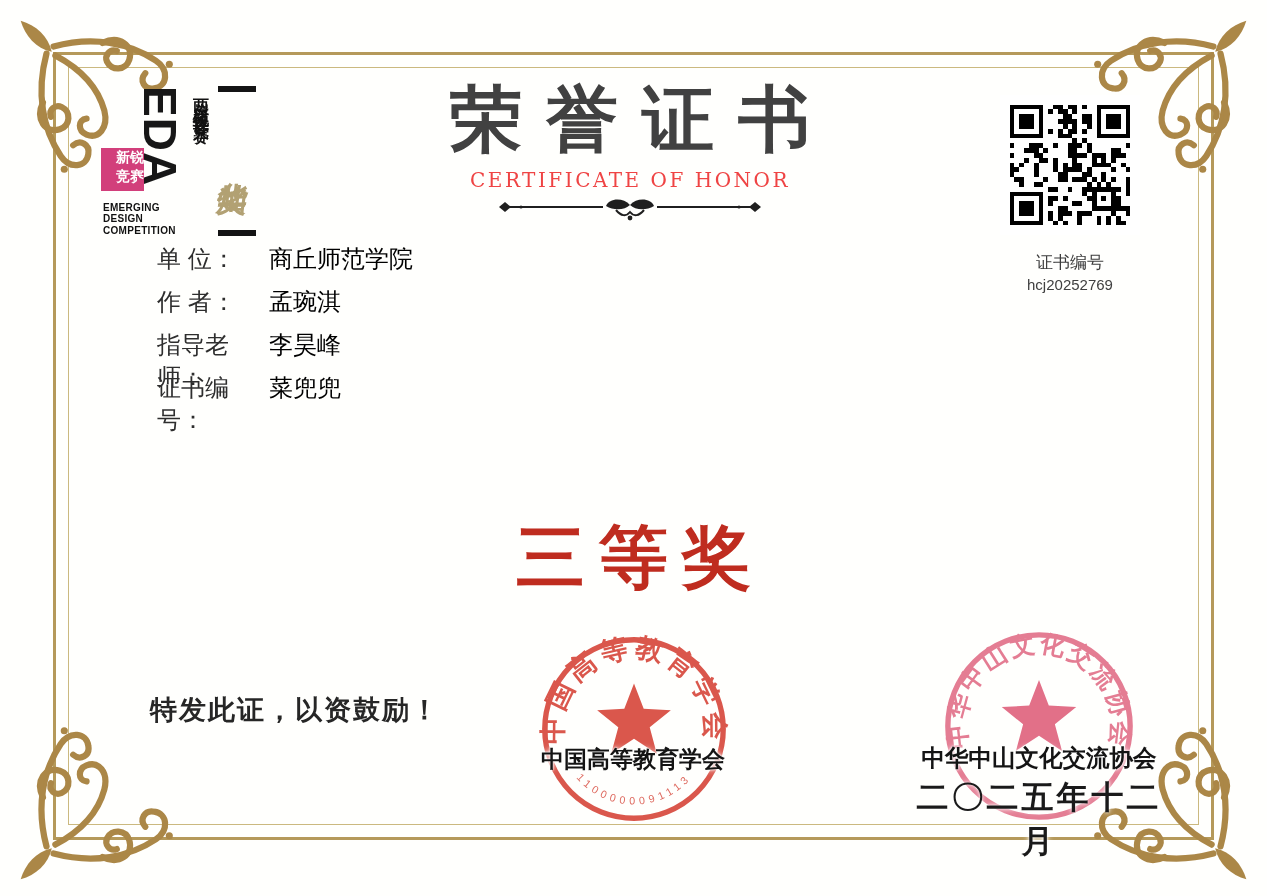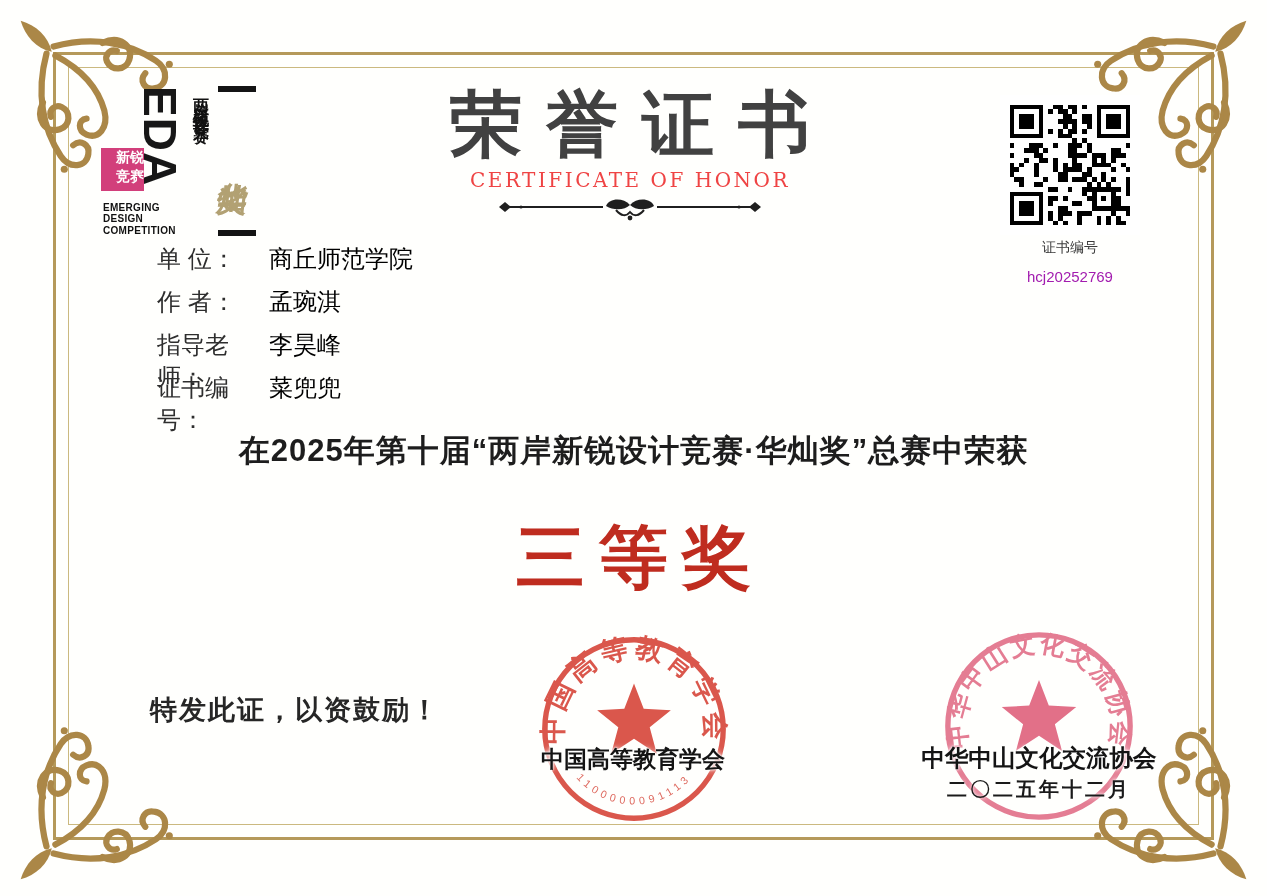--- a/index.html
+++ b/index.html
@@ -37,31 +37,31 @@
     line-height:11.5px; letter-spacing:.3px; color:#101010;margin-top:44px; }
   .logo-cn-vert { writing-mode:vertical-rl; font-weight:700; font-size:16px;
     letter-spacing:4px; color:#111; height:150px; }
   .logo-mark { width:38px; height:150px; border-top:6px solid #141414;
     border-bottom:6px solid #141414; display:flex; align-items:center; justify-content:center; }
   .logo-mark-text { writing-mode:vertical-rl; font-weight:700; font-size:30px;
     color:#b2a173; letter-spacing:2px; transform:skewX(-8deg); font-family:"DejaVu Serif",serif; }
 
   
   .title-wrap { position:absolute; left:300px; width:660px; top:88px; text-align:center; }
-  .title-cn { font-family:Liberation Serif, serif; font-weight:700;
+  .title-cn { font-family:Liberation Mono, monospace; font-weight:700;
     font-size:72px; letter-spacing:24px; color:#414141; line-height:1.05; padding-left:24px; }
   .title-en { margin-top:4px; font-family:"DejaVu Serif","Liberation Serif",serif;
     font-size:20px; letter-spacing:2.5px; color:#ef4444; }
   .title-divider { margin-top:4px; }
 
   
   .qr-wrap { position:absolute; left:1000px; top:95px; width:140px; text-align:center; }
   .qr-svg { width:140px; height:140px; display:block; }
-  .certno-label { margin-top:4px; font-size:14px; color:#3b3b3b; }
-  .certno-value { margin-top:11px; font-size:15px; color:#a21caf; }
+  .certno-label { margin-top:16px; font-size:17px; color:#3b3b3b; }
+  .certno-value { margin-top:2px; font-size:15px; color:#404040; }
 
   
   .fields { position:absolute; left:157px; top:243px; }
   .field-row { display:flex; height:43px; align-items:flex-start; }
   .field-label { width:112px; font-size:24px; color:#2e2e2e; }
   .field-value { font-size:24px; color:#000000; }
 
   
   .statement { position:absolute; left:0; right:0; top:430px; text-align:center;
     font-size:31px; font-weight:700; color:#1d1d1d; letter-spacing:1px; }
@@ -71,21 +71,21 @@
     color:#262626; letter-spacing:2px;text-align:center; }
 
   
   .seal-svg { position:absolute; opacity:.92; }
   .seal1-svg { left:537px; top:632px; width:194px; height:194px; }
   .seal2-svg { left:941px; top:628px; width:196px; height:196px; }
   .seal-overlay { position:absolute; text-align:center; font-weight:700; color:#141414;
     text-shadow:0 0 6px #fff,0 0 3px #fff,0 0 2px #fff; }
   .seal1-name { left:513px; width:240px; top:744px; font-size:23px; }
   .seal2-name { left:915px; width:248px; top:742px; font-size:23.5px; }
-  .seal2-date { left:915px; width:248px; top:776px; font-size:20px; position:absolute;
+  .seal2-date { left:915px; width:248px; top:776px; font-size:32px; position:absolute;
     text-align:center; font-weight:700; color:#1a1a1a;
     text-shadow:0 0 6px #fff,0 0 3px #fff; letter-spacing:3px; }
   .ring-text { font-weight:700; }
 </style>
 </head>
 <body>
 
 <div class="certificate">
 
   <svg width="0" height="0" style="position:absolute" aria-hidden="true">
@@ -357,21 +357,20 @@
     <div class="field-row">
       <span class="field-label">指导老师：</span>
       <span class="field-value">李昊峰</span>
     </div>
     <div class="field-row">
       <span class="field-label">证书编号：</span>
       <span class="field-value">菜兜兜</span>
     </div>
   </div>
 
-  <div class="statement">在2025年第十届“两岸新锐设计竞赛·华灿奖”总赛中荣获</div>
   <div class="award">三等奖</div>
   <div class="closing">特发此证，以资鼓励！</div>
 
   <svg class="seal-svg seal1-svg" viewBox="0 0 200 200">
     <defs>
       <path id="s1top" d="M30.5,125.3 A74,74 0 1 1 169.5,125.3" fill="none"></path>
       <path id="s1bot" d="M32.5,139 A78,78 0 0 0 167.5,139" fill="none"></path>
     </defs>
     <circle cx="100" cy="100" r="92" fill="none" stroke="#d7493d" stroke-width="5.5"></circle>
     <polygon points="100,53 110,79.2 138,80.6 116.2,98.3 123.5,125.4 100,110 76.5,125.4 83.8,98.3 62,80.6 90,79.2" fill="#d7493d"></polygon>

